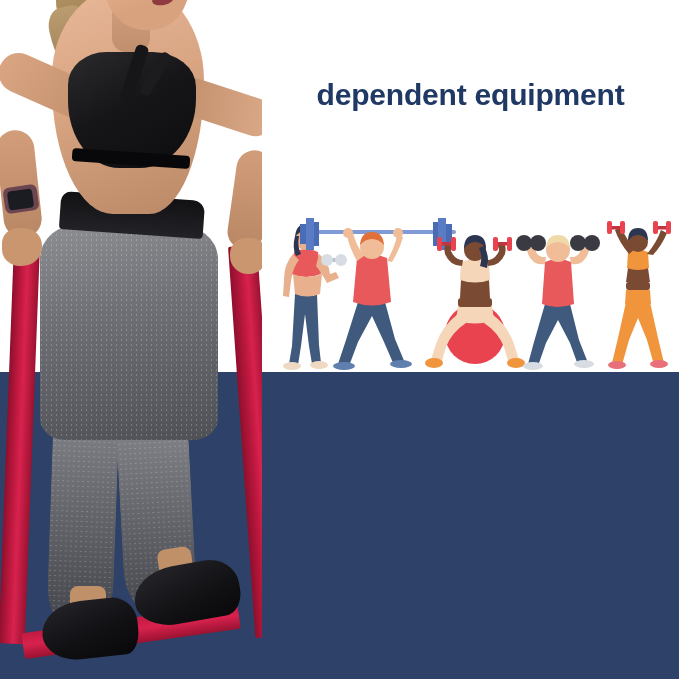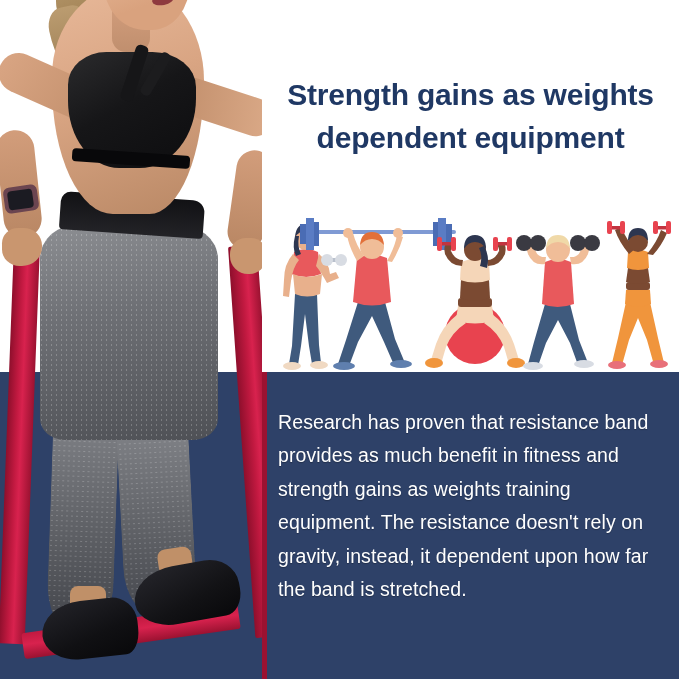--- a/index.html
+++ b/index.html
@@ -420,21 +420,20 @@
     <div class="head"></div>
     <div class="lips"></div>
 
     <div class="sports-bra"></div>
     <div class="bra-strap-a"></div>
     <div class="bra-strap-b"></div>
     <div class="bra-band"></div>
   </div>
 
   <div class="headline">
-    <div>Strength gains as weights</div>
     <div>dependent equipment</div>
   </div>
 
   <div class="illustration">
     <svg width="417" height="166" viewBox="0 0 417 166">
 
       <g>
 
         <path d="M33 88 L30 140 L27 158 L36 159 L39 140 L43 108 L47 140 L50 158 L59 157 L57 139 L55 88 Z" fill="#3f5a7d"></path>
         <ellipse cx="30" cy="160" rx="9" ry="4" fill="#f0d9c2"></ellipse>
@@ -579,17 +578,14 @@
           <rect x="404" y="15" width="5" height="13" rx="2" fill="#e8434f"></rect>
         </g>
 
         <circle cx="376" cy="36" r="10" fill="#7b4a32"></circle>
         <path d="M366 35 q0 -13 10 -13 q10 0 10 13 q-4 -6 -10 -6 q-6 0 -10 6 Z" fill="#2d3650"></path>
       </g>
 
     </svg>
   </div>
 
-  <div class="text-panel">
-    <p class="body-text">Research has proven that resistance band provides as much benefit in fitness and strength gains as weights training equipment. The resistance doesn't rely on gravity, instead, it dependent upon how far the band is stretched.</p>
-  </div>
 
 </div>
 
 </body></html>

